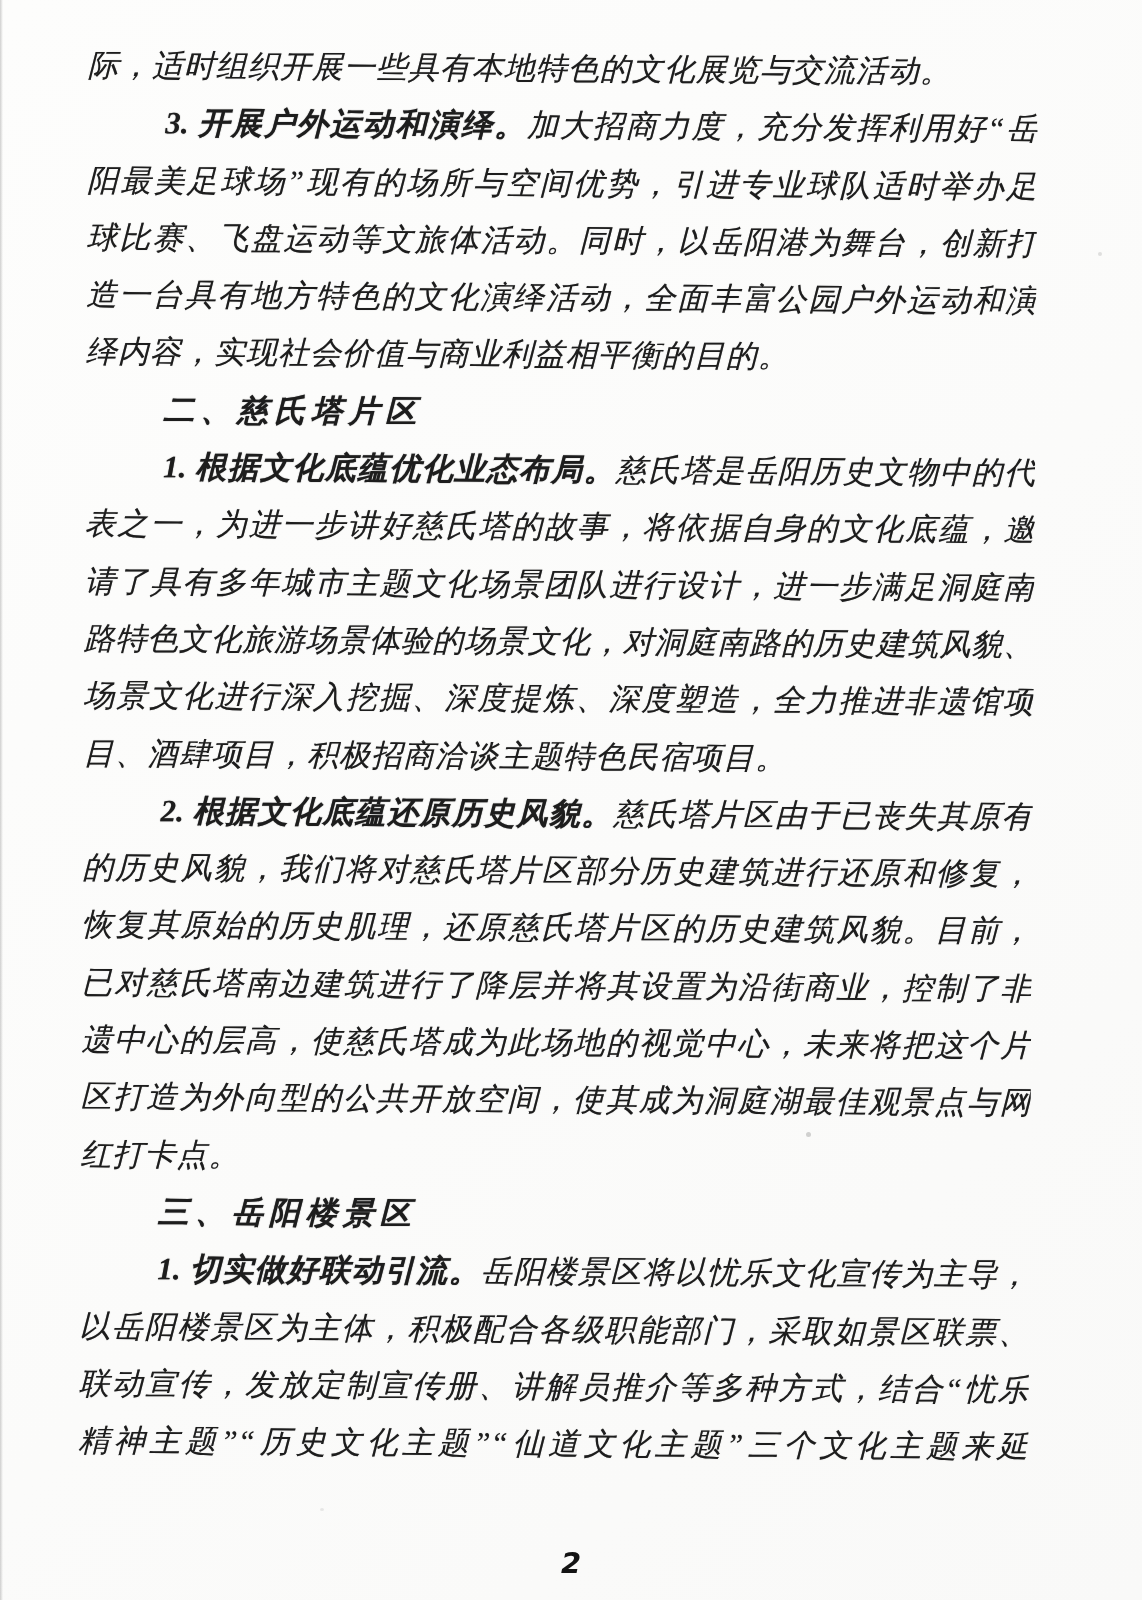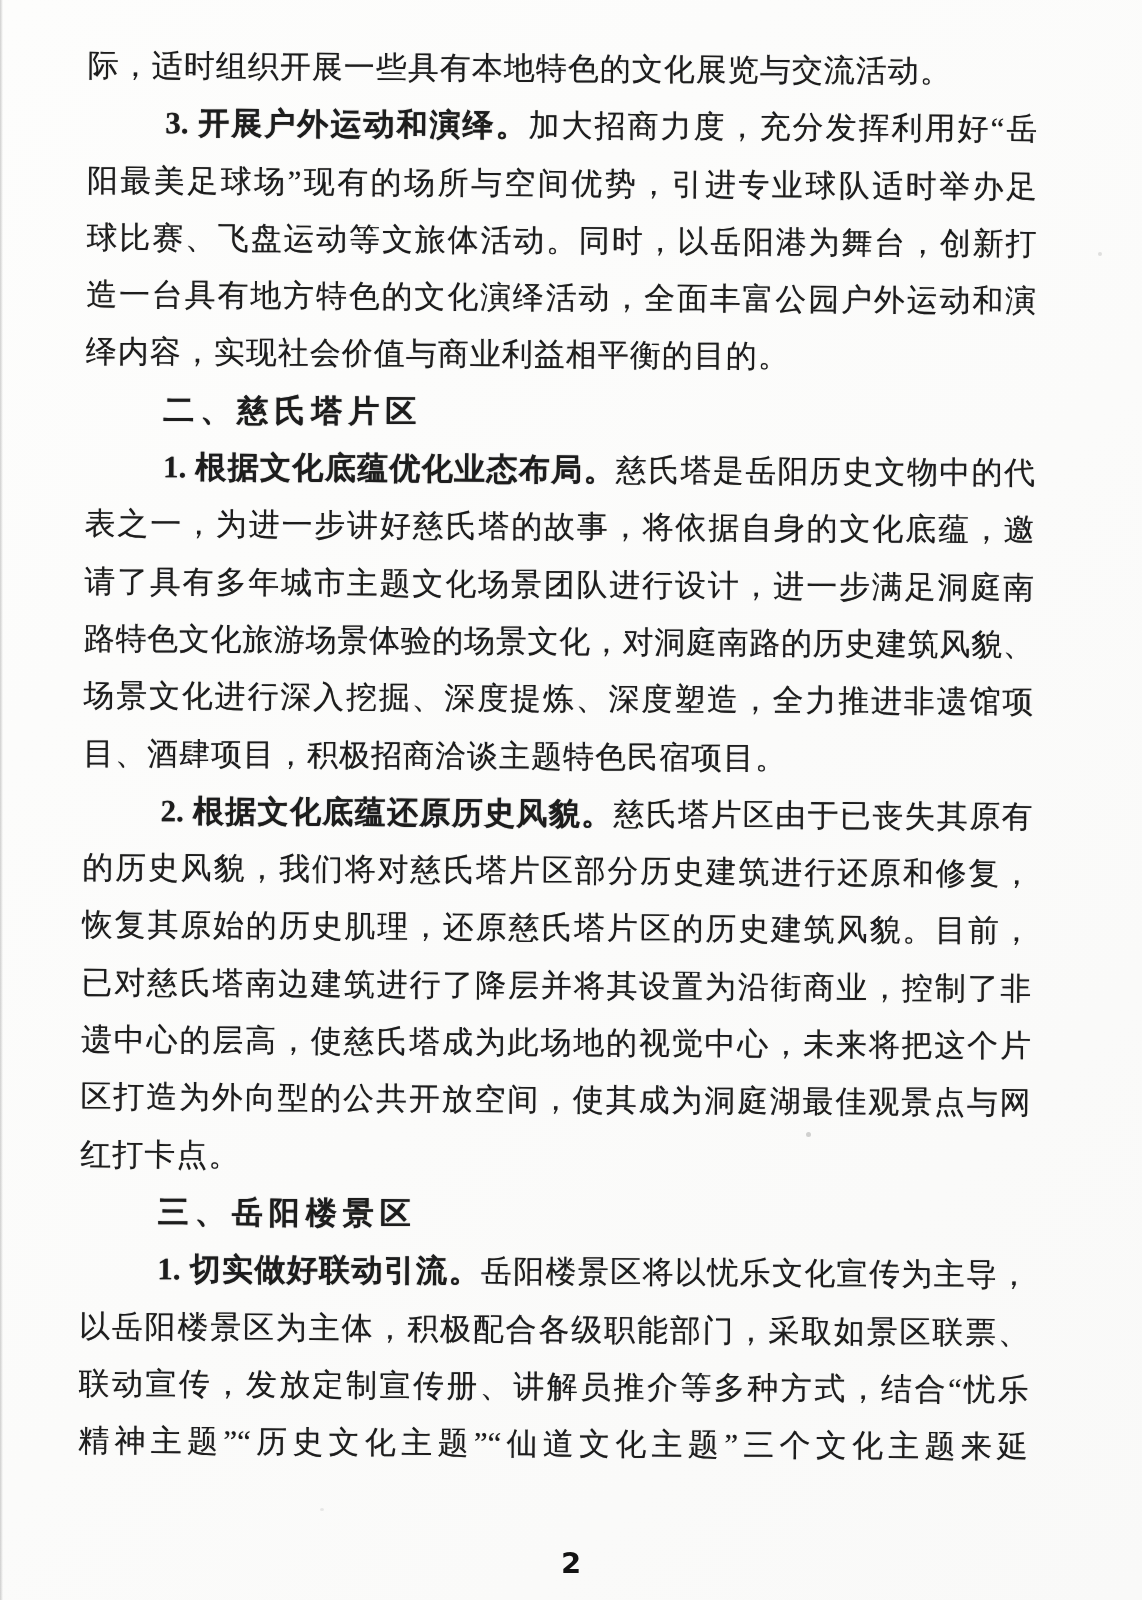--- a/index.html
+++ b/index.html
@@ -11,20 +11,21 @@
     height: 1600px;
     position: relative;
     overflow: hidden;
     background: #fbfbfa;
     font-family: "Liberation Serif", "DejaVu Serif", serif;
   }
   .page {
     position: absolute;
     inset: 0;
     background: linear-gradient(135deg, #fdfdfc 0%, #fbfbfa 55%, #f9f9f8 100%);
+    font-style: italic;
   }
   .scan-edge-left {
     position: absolute;
     left: 0; top: 0;
     width: 3px; height: 100%;
     background: linear-gradient(90deg, rgba(90,90,90,0.28), rgba(0,0,0,0));
   }
   .speck {
     position: absolute;
     border-radius: 50%;

